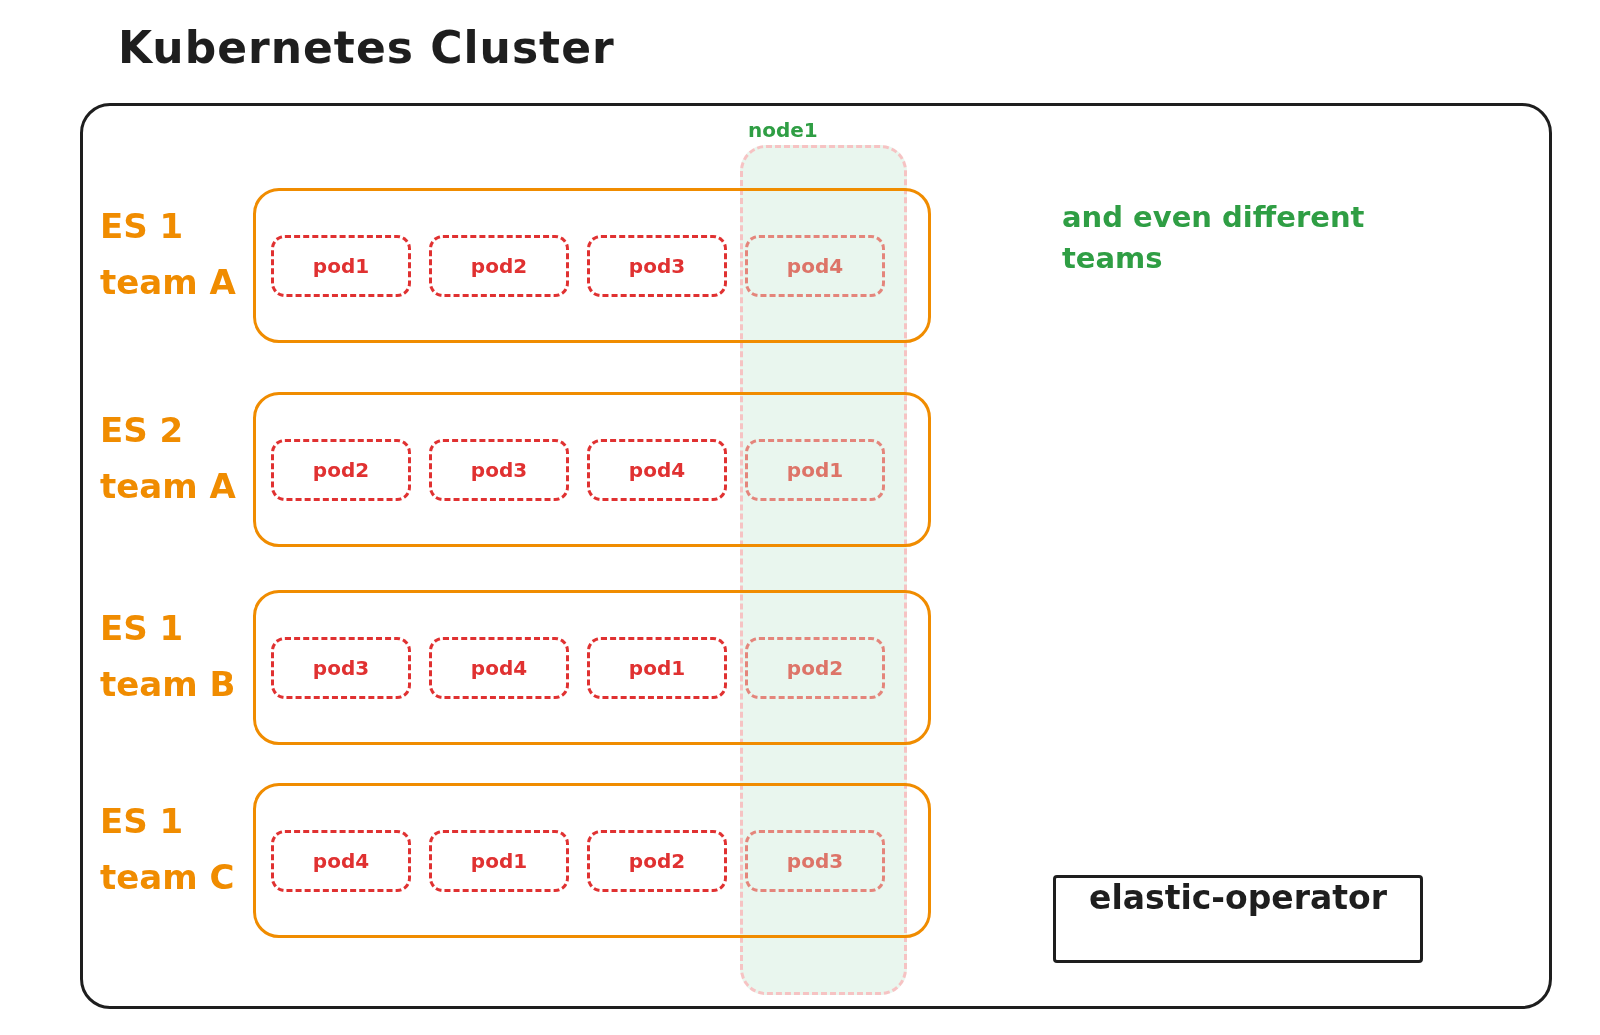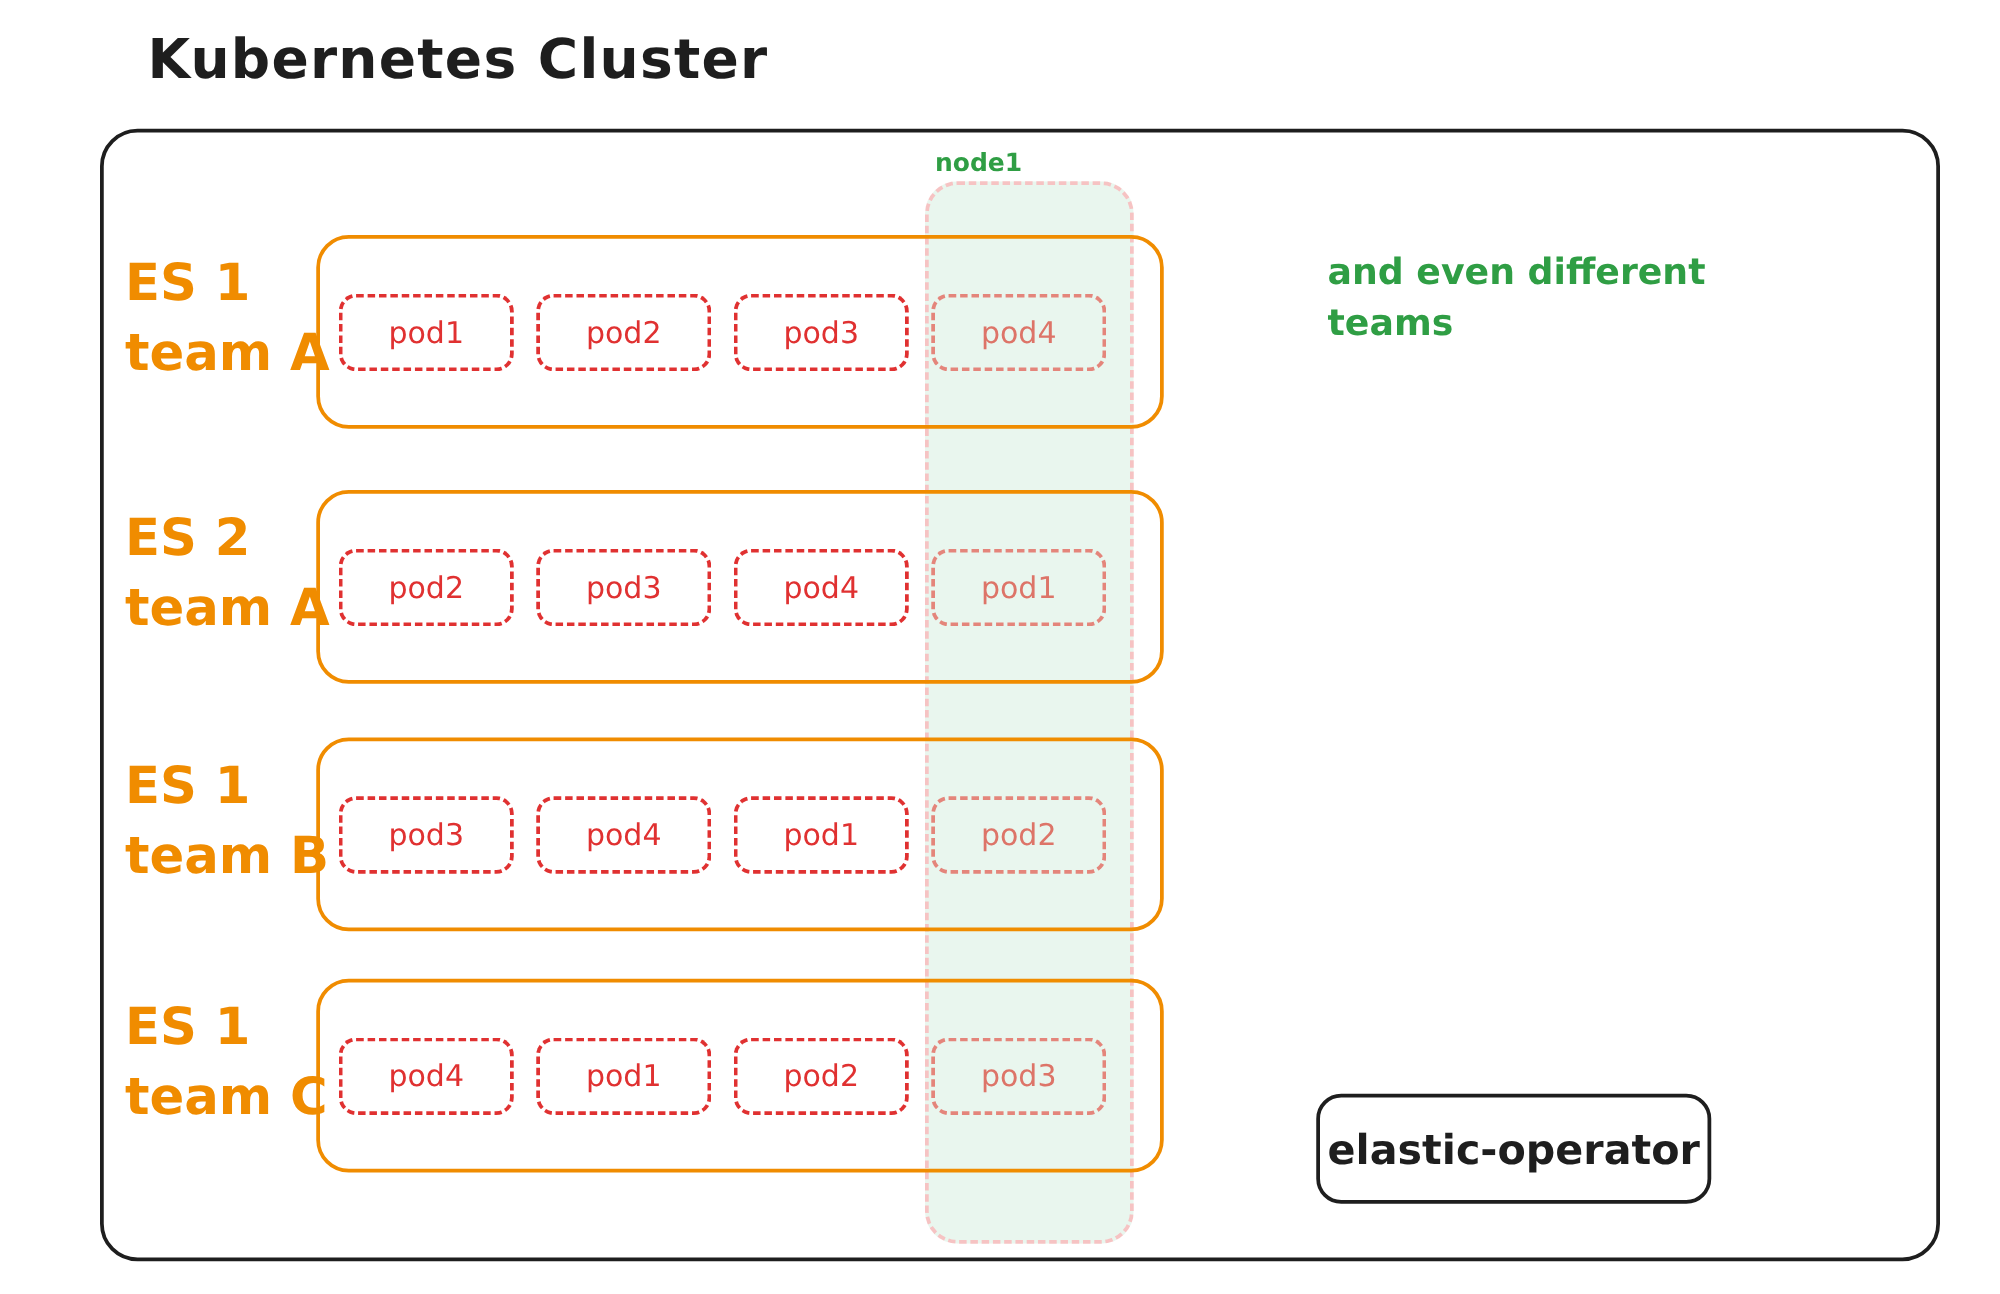--- a/index.html
+++ b/index.html
@@ -37,50 +37,50 @@
   .node-label{
     position:absolute;left:748px;top:118px;
     font-size:20px;font-weight:700;color:var(--green);
     z-index:3;
   }
 
   .rows{position:absolute;left:0;top:0;width:100%;height:100%;z-index:2;}
   .cluster-row{position:absolute;left:98px;width:840px;height:155px;}
   .cluster-label{
     position:absolute;left:2px;top:10px;width:150px;
-    font-size:41px;font-weight:700;color:var(--orange);line-height:56px;
+    font-size:34px;font-weight:700;color:var(--orange);line-height:56px;
     white-space:nowrap;
   }
   .cluster-box{
     position:absolute;left:155px;top:0;width:678px;height:155px;
     border:3px solid var(--orange);border-radius:26px;background:transparent;
     display:flex;align-items:center;gap:18px;padding-left:15px;
   }
   .pod{
     width:140px;height:62px;flex:0 0 auto;
     border:3px dashed var(--red);border-radius:14px;
     display:flex;align-items:center;justify-content:center;
-    font-size:24px;font-weight:400;color:var(--red);
+    font-size:20px;font-weight:700;color:var(--red);
     background:transparent;
   }
   .pod.in-node{
     border-color:var(--muted-red-border);
     color:var(--muted-red);
   }
 
   .annotation{
     position:absolute;left:1062px;top:197px;width:340px;
     font-size:29px;font-weight:700;color:var(--green);line-height:41px;
     z-index:2;
   }
 
   .operator-box{
-    position:absolute;left:1053px;top:875px;width:316px;height:88px;
-    border:3px solid var(--ink);border-radius:20px;background:#ffffff;
-    display:flex;align-items:center;justify-content:center;
+    position:absolute;left:1053px;top:875px;width:370px;height:88px;
+    border:3px solid var(--ink);border-radius:4px;background:#ffffff;
+    display:flex;justify-content:center;
     font-size:33px;font-weight:700;color:var(--ink);
     z-index:2;
   }
 </style>
 </head>
 <body>
 
 <div class="title">Kubernetes Cluster</div>
 
 <div class="outer-box">

